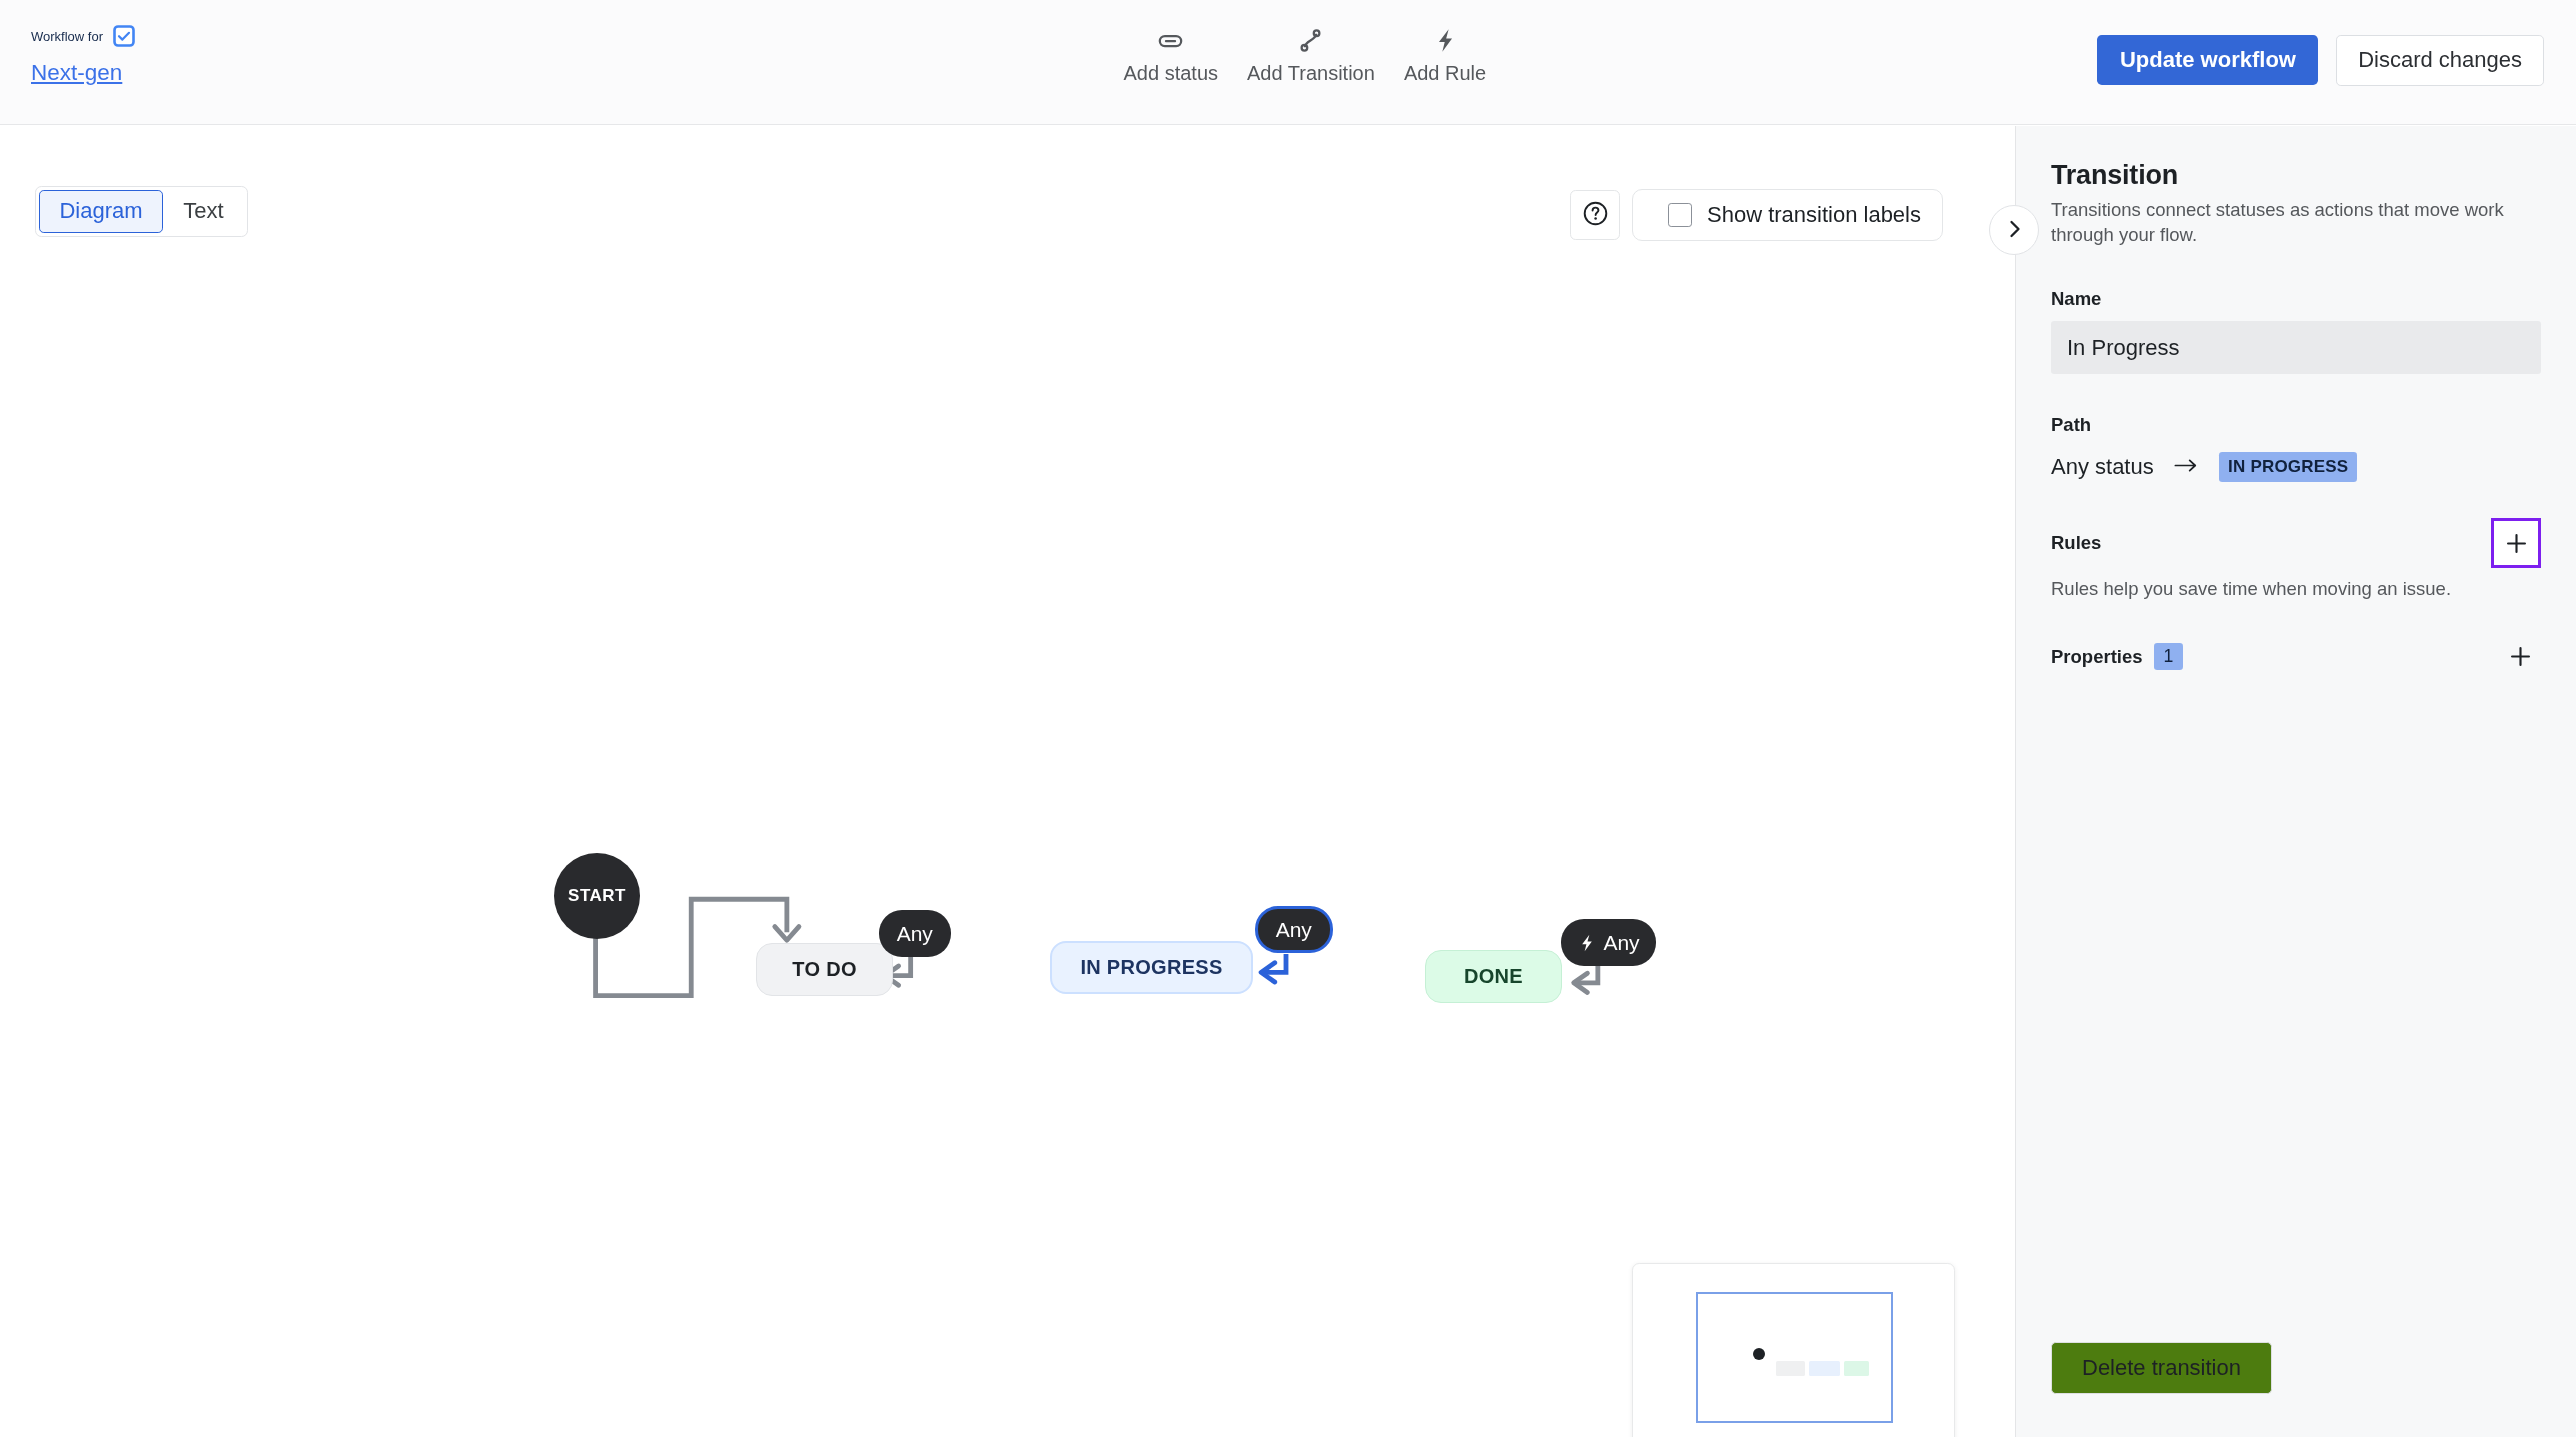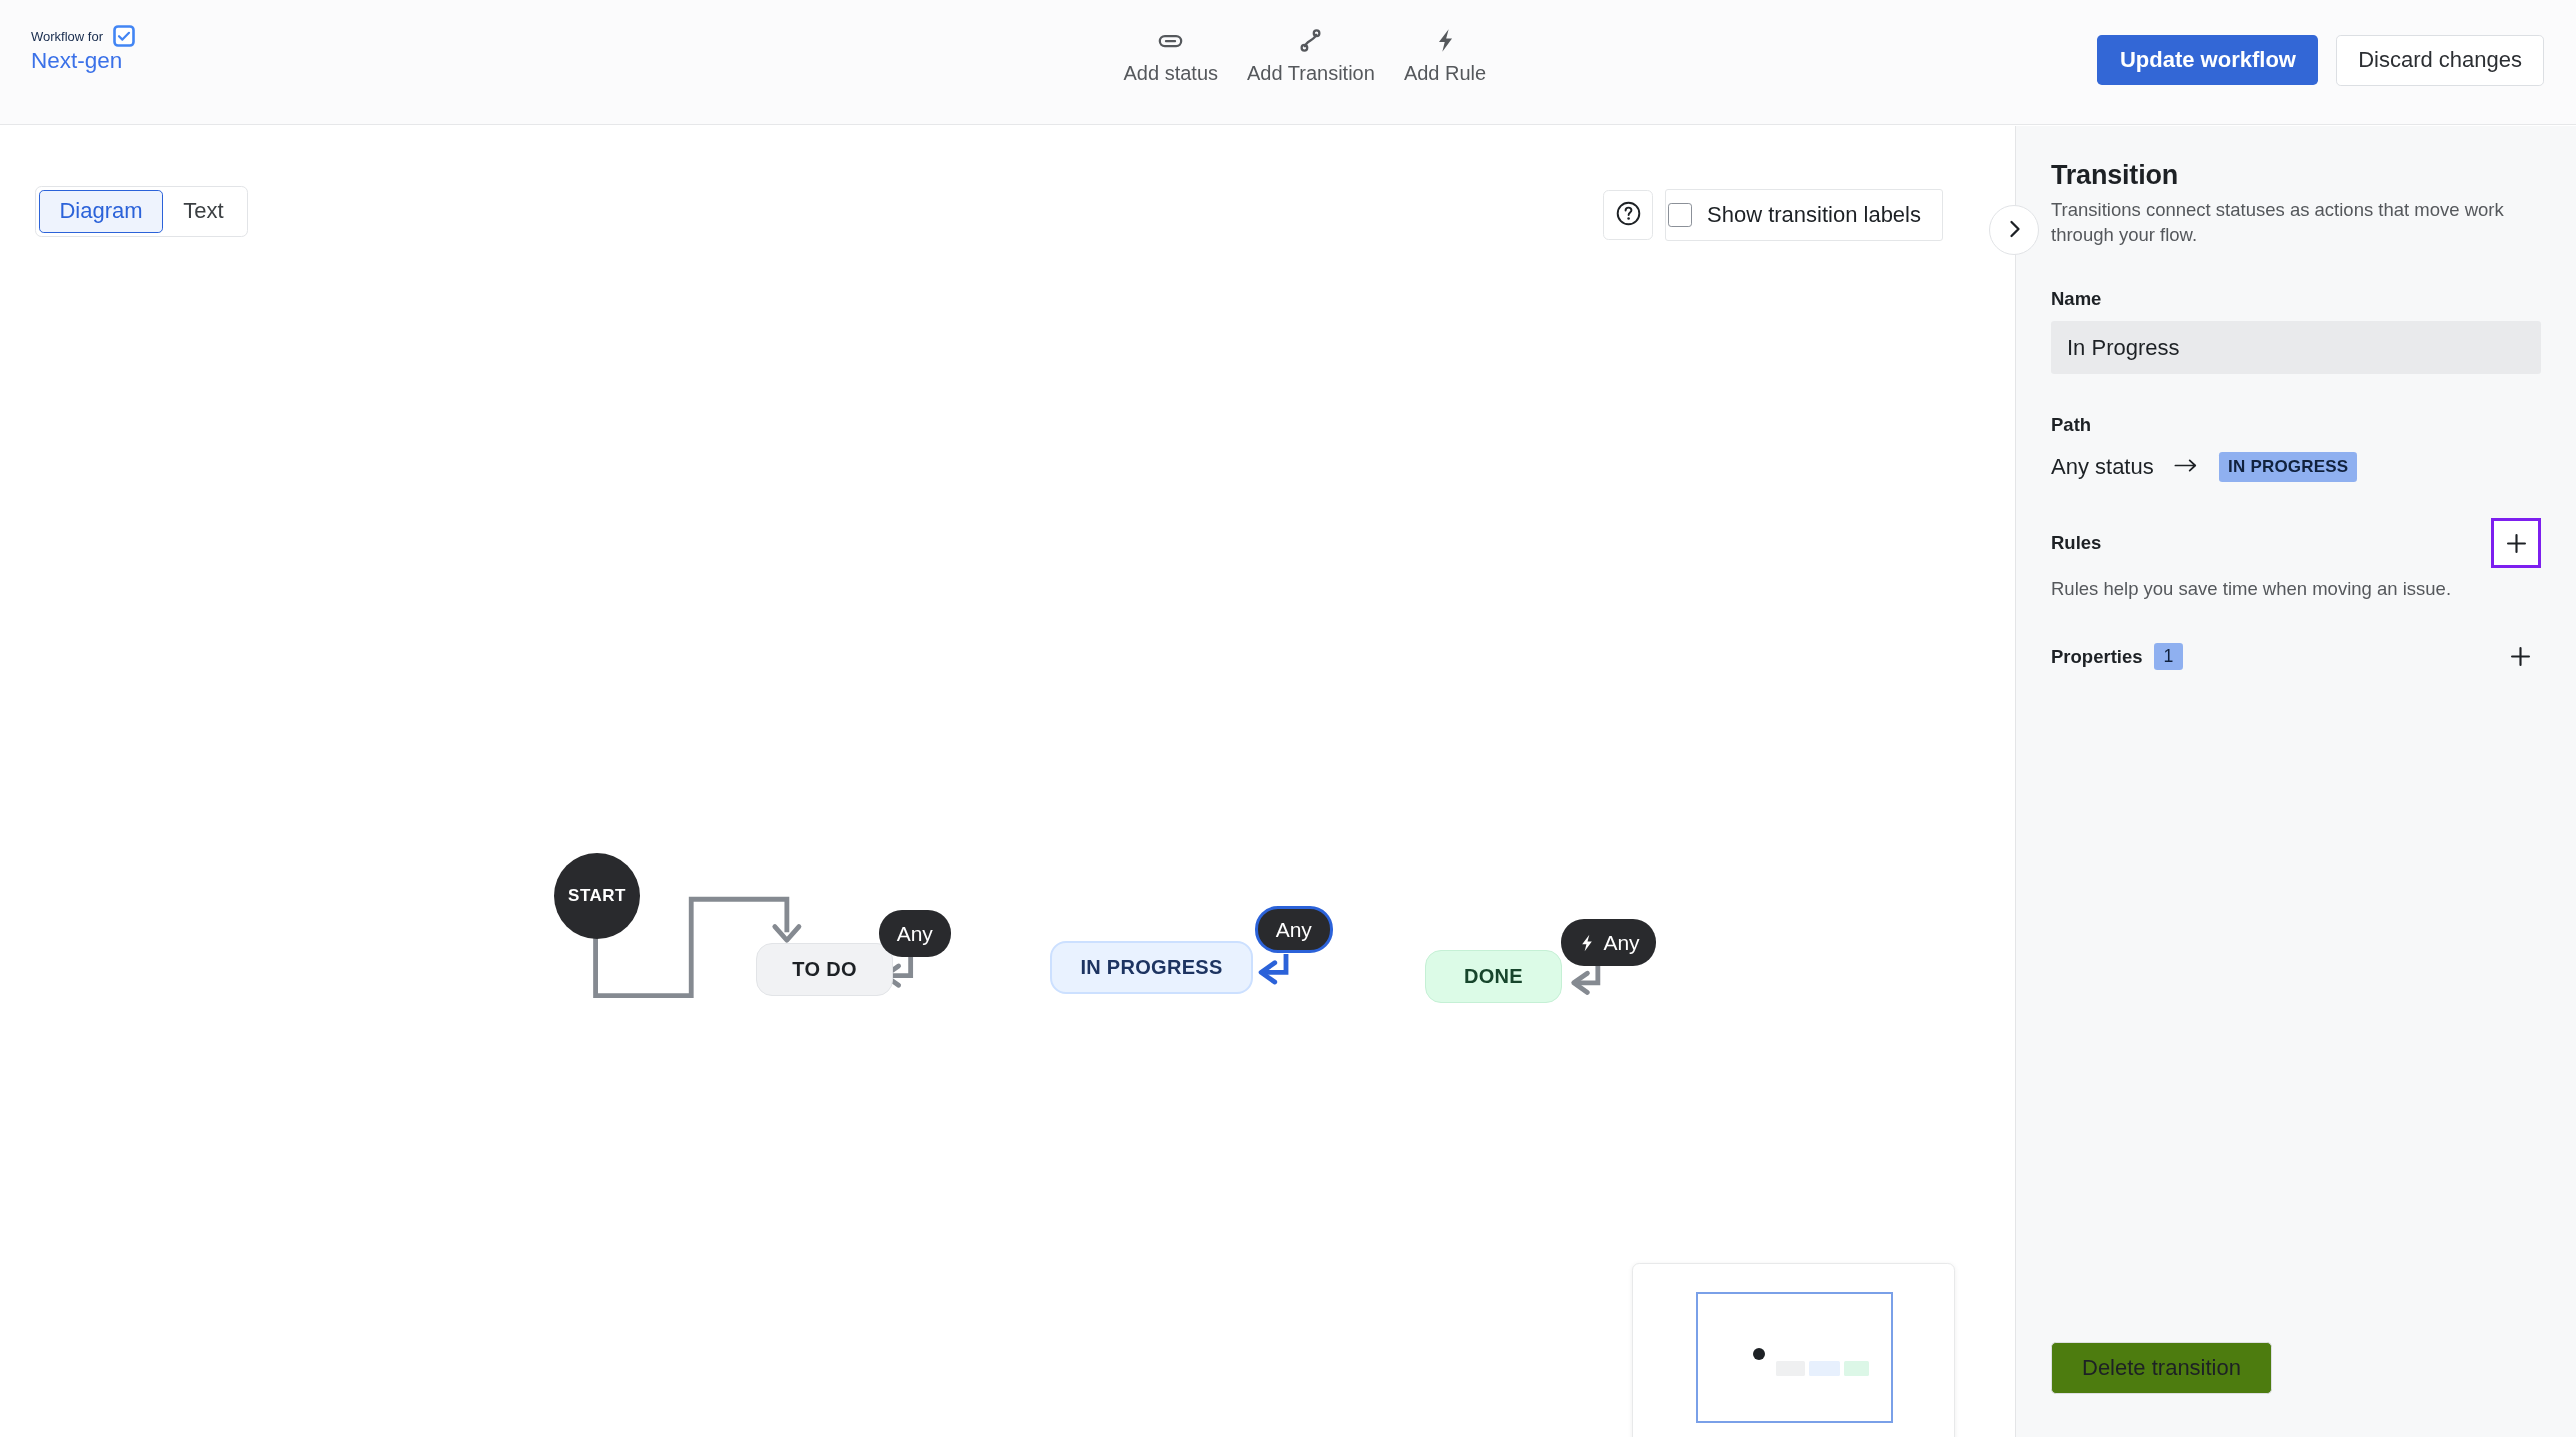--- a/index.html
+++ b/index.html
@@ -15,22 +15,22 @@
   
   .topbar {
     position: absolute; top: 0; left: 0; width: 2576px; height: 125px;
     background: #fbfbfc;
     border-bottom: 1.6px solid #e6e7e9;
   }
   .brand { position: absolute; left: 31px; top: 24px; width: 482px; }
   .brand-line1 { display: flex; align-items: center; gap: 8.8px; }
   .issue-type-icon { width: 24px; height: 24px; display: block; }
   .brand-link {
-    display: block; margin-top: 0;
-    font-size: 22.5px; color: #3b71e8; 
+    display: block; margin-top: 12px;
+    font-size: 22.5px; color: #3b71e8; text-decoration: underline;
     cursor: pointer; width: max-content;
   }
 
   
   .center-tools {
     position: absolute; left: 1109px; top: 27px;
     display: flex; gap: 0px; align-items: flex-start;
   }
   .tool {
     display: flex; flex-direction: column; align-items: center;
@@ -74,22 +74,22 @@
     color: #2b62d9; background: #eef3fd; border-color: #2b62d9; font-weight: normal;
   }
 
   .canvas-tools { position: absolute; right: 72px; top: 63px; display: flex; gap: 11.3px; align-items: center; }
   .icon-btn-sq {
     width: 50px; height: 50px; border: 1.6px solid #e4e6e8; border-radius: 5.6px;
     background: #fff; display: flex; align-items: center; justify-content: center; cursor: pointer;
   }
   .labels-toggle {
     display: flex; align-items: center; gap: 15.3px;
-    border: 1.6px solid #e4e6e8; border-radius: 3px; background: #fff;
-    padding: 12px 21px 12px 2px; cursor: pointer;
+    border: 1.6px solid #e4e6e8; border-radius: 10px; background: #fff;
+    padding: 12px 21px 12px 35px; cursor: pointer;
   }
   .cbox { width: 24px; height: 24px; border: 1.6px solid #8b9098; border-radius: 3.2px; background: #fff; }
   .labels-text { font-size: 22px; color: #1d2125; white-space: nowrap; }
 
   .collapse-btn {
     position: absolute; left: 1989px; top: 205px;
     width: 50px; height: 50px; border-radius: 50%;
     background: #fff; border: 1.6px solid #e1e3e6;
     display: flex; align-items: center; justify-content: center; cursor: pointer; z-index: 6;
   }

